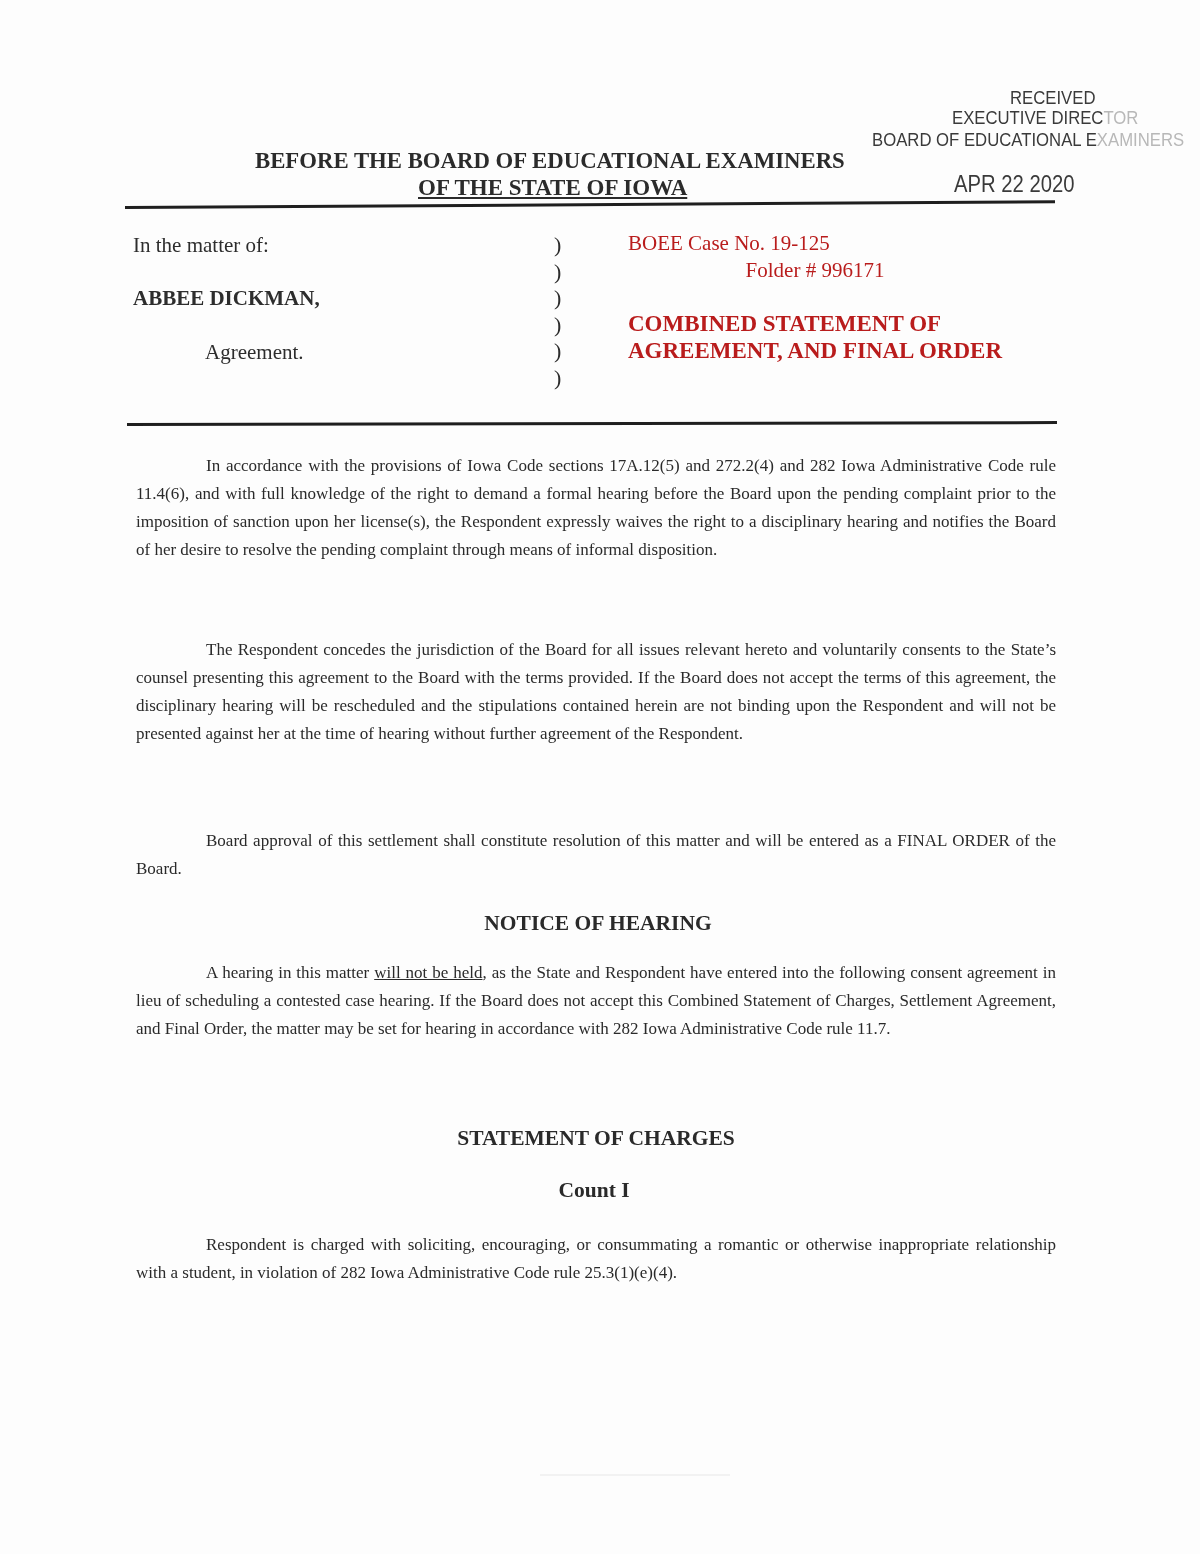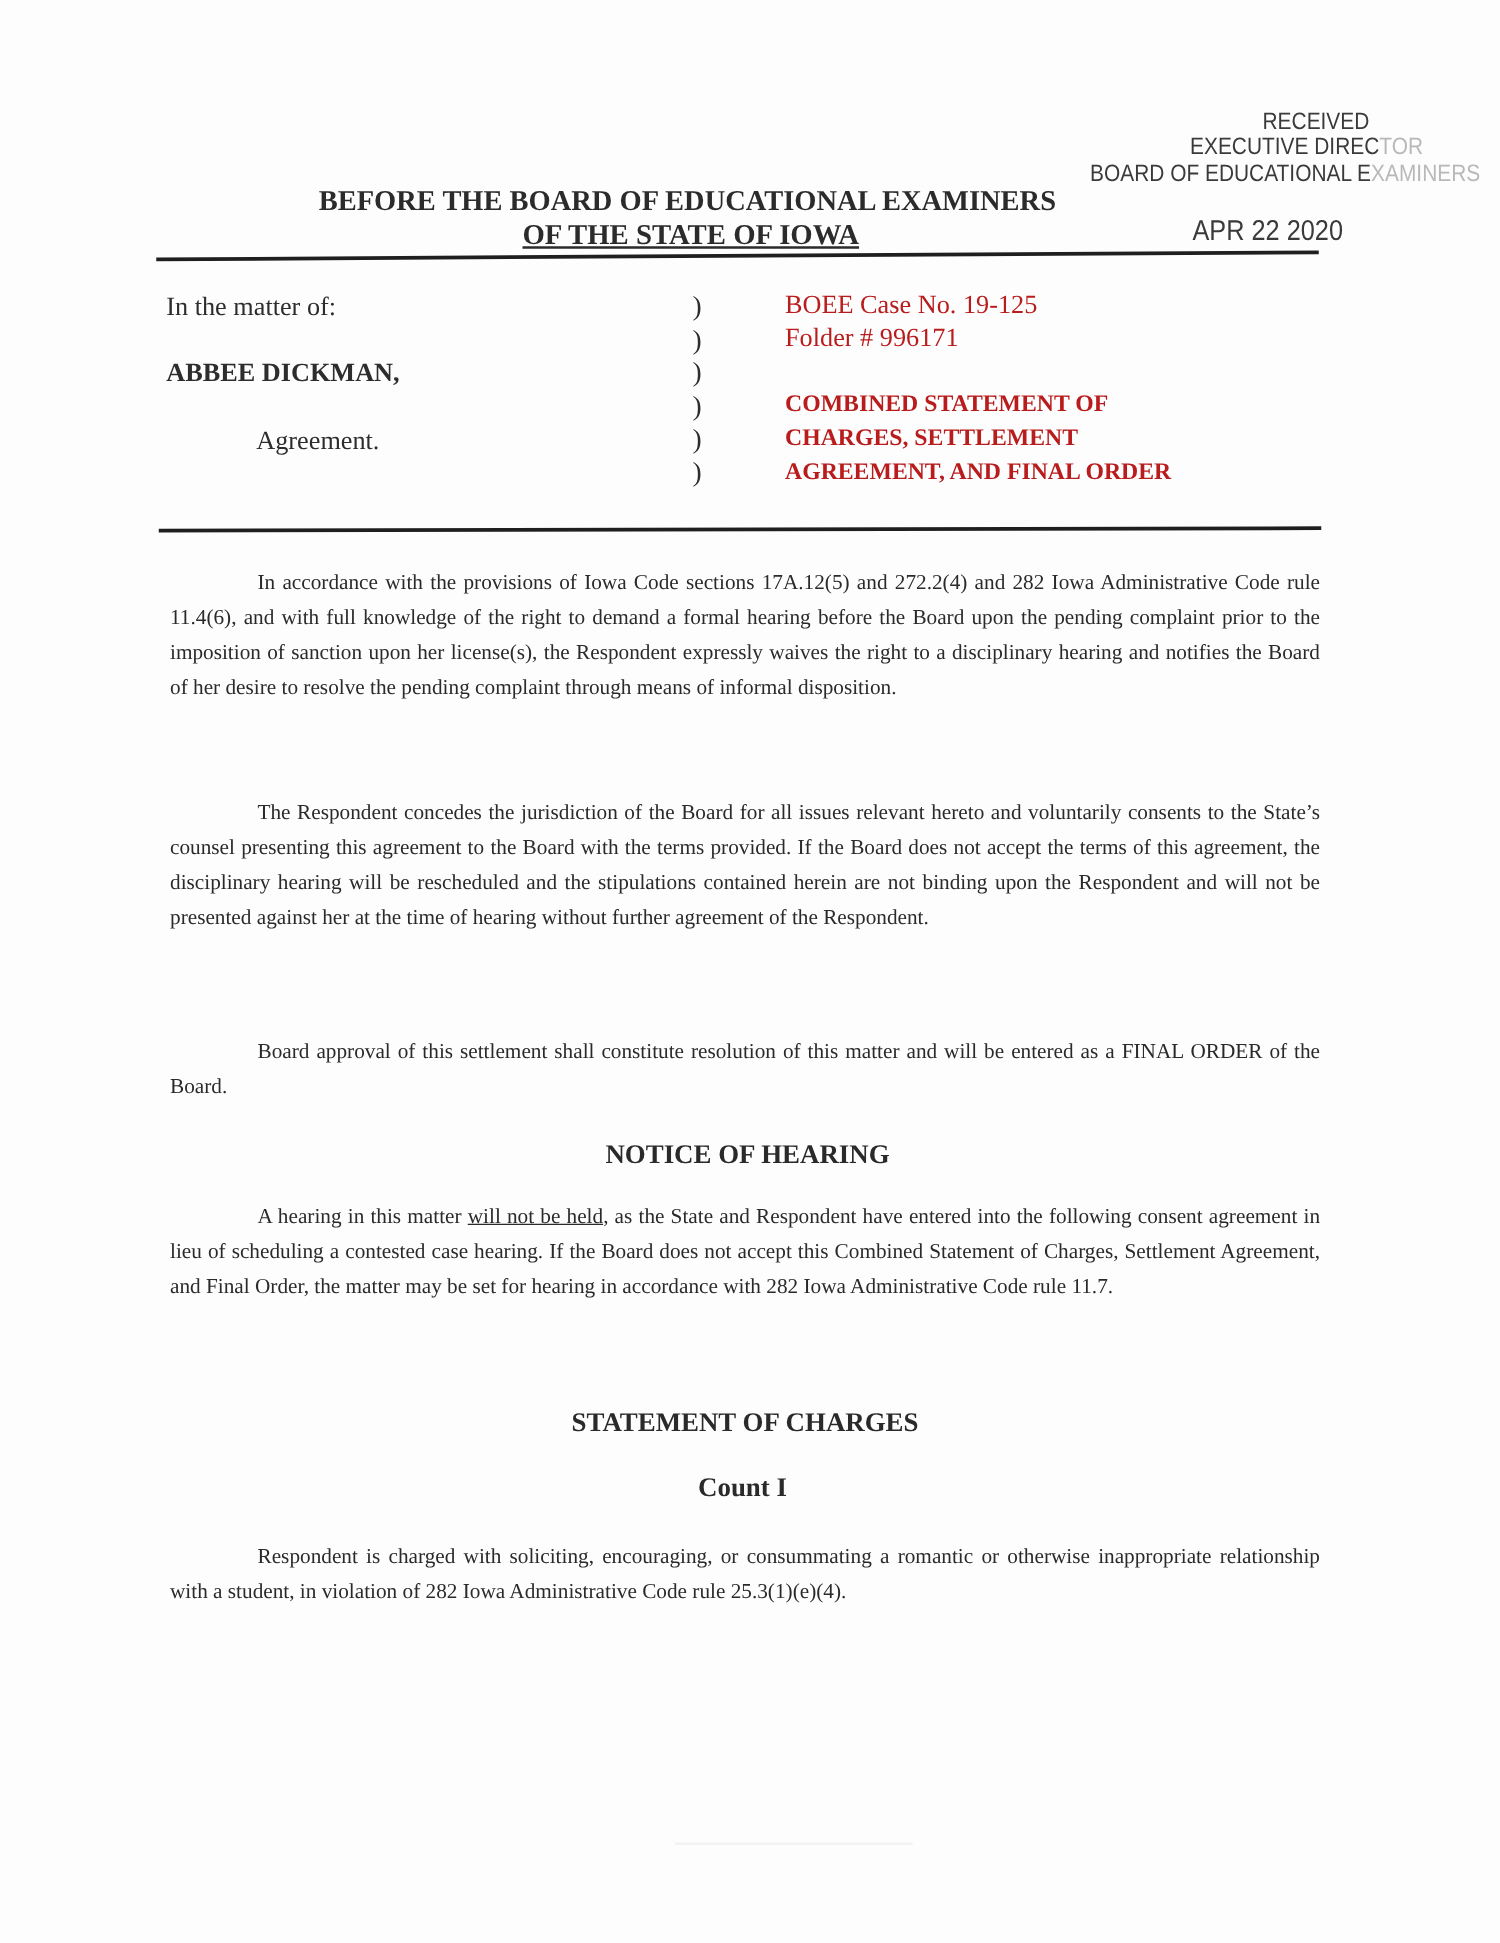--- a/index.html
+++ b/index.html
@@ -106,25 +106,25 @@
     
     .caption-right {
       position: absolute;
       left: 628px;
       top: 226px;
       font-size: 21px;
       line-height: 27px;
       color: #b91c1c;
     }
     .caption-right .case-no { white-space: nowrap; }
-    .caption-right .folder { white-space: nowrap; }
+    .caption-right .folder { white-space: nowrap; text-align: center; }
     .caption-right .doc-title {
       margin-top: 26px;
       font-weight: bold;
-      font-size: 19px;
+      font-size: 23px;
       line-height: 27px;
       white-space: nowrap;
     }
 
     
     .para {
       position: absolute;
       left: 136px;
       width: 920px;
       font-size: 17px;
@@ -197,21 +197,20 @@
     <span>)</span>
     <span>)</span>
     <span>)</span>
   </div>
 
   <div class="caption-right">
     <div class="case-no">BOEE Case No. 19-125</div>
     <div class="folder">Folder # 996171</div>
     <div class="doc-title">
       <div>COMBINED STATEMENT OF</div>
-      <div>CHARGES, SETTLEMENT</div>
       <div>AGREEMENT, AND FINAL ORDER</div>
     </div>
   </div>
 
   <div class="rule bottom"></div>
 
   <p class="para p1">In accordance with the provisions of Iowa Code sections 17A.12(5) and 272.2(4) and 282 Iowa Administrative Code rule 11.4(6), and with full knowledge of the right to demand a formal hearing before the Board upon the pending complaint prior to the imposition of sanction upon her license(s), the Respondent expressly waives the right to a disciplinary hearing and notifies the Board of her desire to resolve the pending complaint through means of informal disposition.</p>
   <p class="para p2">The Respondent concedes the jurisdiction of the Board for all issues relevant hereto and voluntarily consents to the State’s counsel presenting this agreement to the Board with the terms provided.  If the Board does not accept the terms of this agreement, the disciplinary hearing will be rescheduled and the stipulations contained herein are not binding upon the Respondent and will not be presented against her at the time of hearing without further agreement of the Respondent.</p>
   <p class="para p3">Board approval of this settlement shall constitute resolution of this matter and will be entered as a FINAL ORDER of the Board.</p>
 

